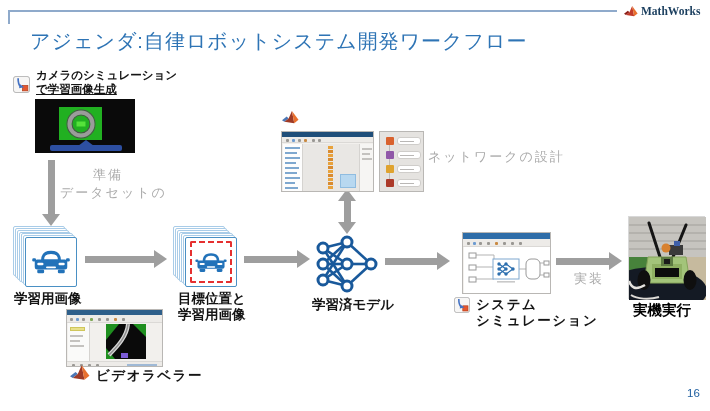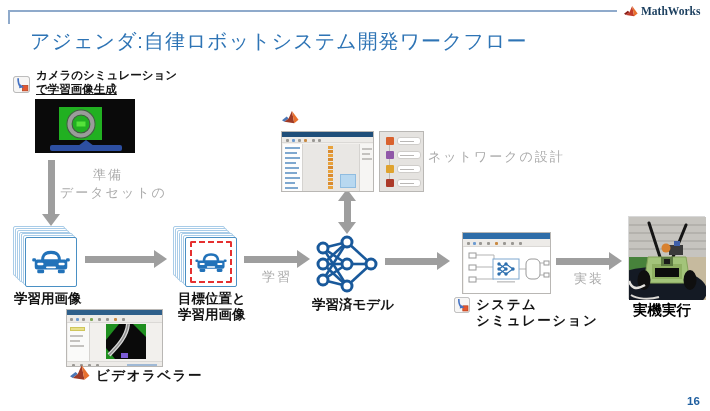--- a/index.html
+++ b/index.html
@@ -16,21 +16,21 @@
 
   
   .brand-text { font-family:Liberation Serif, serif; font-size:11.5px; font-weight:600; color:#1A3E5E; }
 
   .page-title { font-size:20px; letter-spacing:1px; color:#2E74B5; font-weight:400; white-space:nowrap; }
 
   .node-label { font-size:13.5px; font-weight:600; color:#151515; line-height:16px; white-space:nowrap; }
   .small-label { font-size:11.5px; font-weight:600; color:#151515; line-height:14px; white-space:nowrap; }
   .gray-label { font-size:13px; color:#ABABAB; letter-spacing:2px; white-space:nowrap; }
   .bold-label { font-size:14.5px; font-weight:700; color:#000; white-space:nowrap; }
-  .page-num { font-size:11.5px; font-weight:700; color:#1F5FA0;margin-top:8px; }
+  .page-num { font-size:11.5px; font-weight:400; color:#1F5FA0; }
 
   
   .harrow { position:absolute; display:flex; align-items:center; height:18px; }
   .harrow .shaft { flex:1; height:7px; background:#9E9E9E; }
   .harrow .head { width:0; height:0; border-top:9px solid transparent; border-bottom:9px solid transparent; border-left:13px solid #9E9E9E; }
   .varrow { position:absolute; display:flex; flex-direction:column; align-items:center; width:18px; }
   .varrow .vshaft { width:7px; flex:1; background:#9E9E9E; }
   .varrow .head-down { width:0; height:0; border-left:9px solid transparent; border-right:9px solid transparent; border-top:12px solid #9E9E9E; }
   .varrow .head-up { width:0; height:0; border-left:9px solid transparent; border-right:9px solid transparent; border-bottom:12px solid #9E9E9E; }
 
@@ -164,21 +164,20 @@
       </div>
     </div>
   </div>
   <div class="abs node-label" style="left:178px;top:291px;">目標位置と</div>
   <div class="abs node-label" style="left:178px;top:307px;">学習用画像</div>
 
   <div class="harrow" style="left:244px;top:250px;width:66px;">
     <div class="shaft"></div>
     <div class="head"></div>
   </div>
-  <div class="abs gray-label" style="left:244px;top:268px;width:66px;text-align:center;">学習</div>
 
   <span class="abs" style="left:316px;top:235px;width:62px;height:58px;">
     <svg viewBox="0 0 62 58" width="62" height="58">
       <g stroke="#19599B" stroke-width="2.6">
         <line x1="7" y1="13" x2="31" y2="7"></line>
           <line x1="7" y1="13" x2="31" y2="29"></line>
           <line x1="7" y1="13" x2="31" y2="51"></line>
         <line x1="7" y1="29" x2="31" y2="7"></line>
           <line x1="7" y1="29" x2="31" y2="29"></line>
           <line x1="7" y1="29" x2="31" y2="51"></line>

